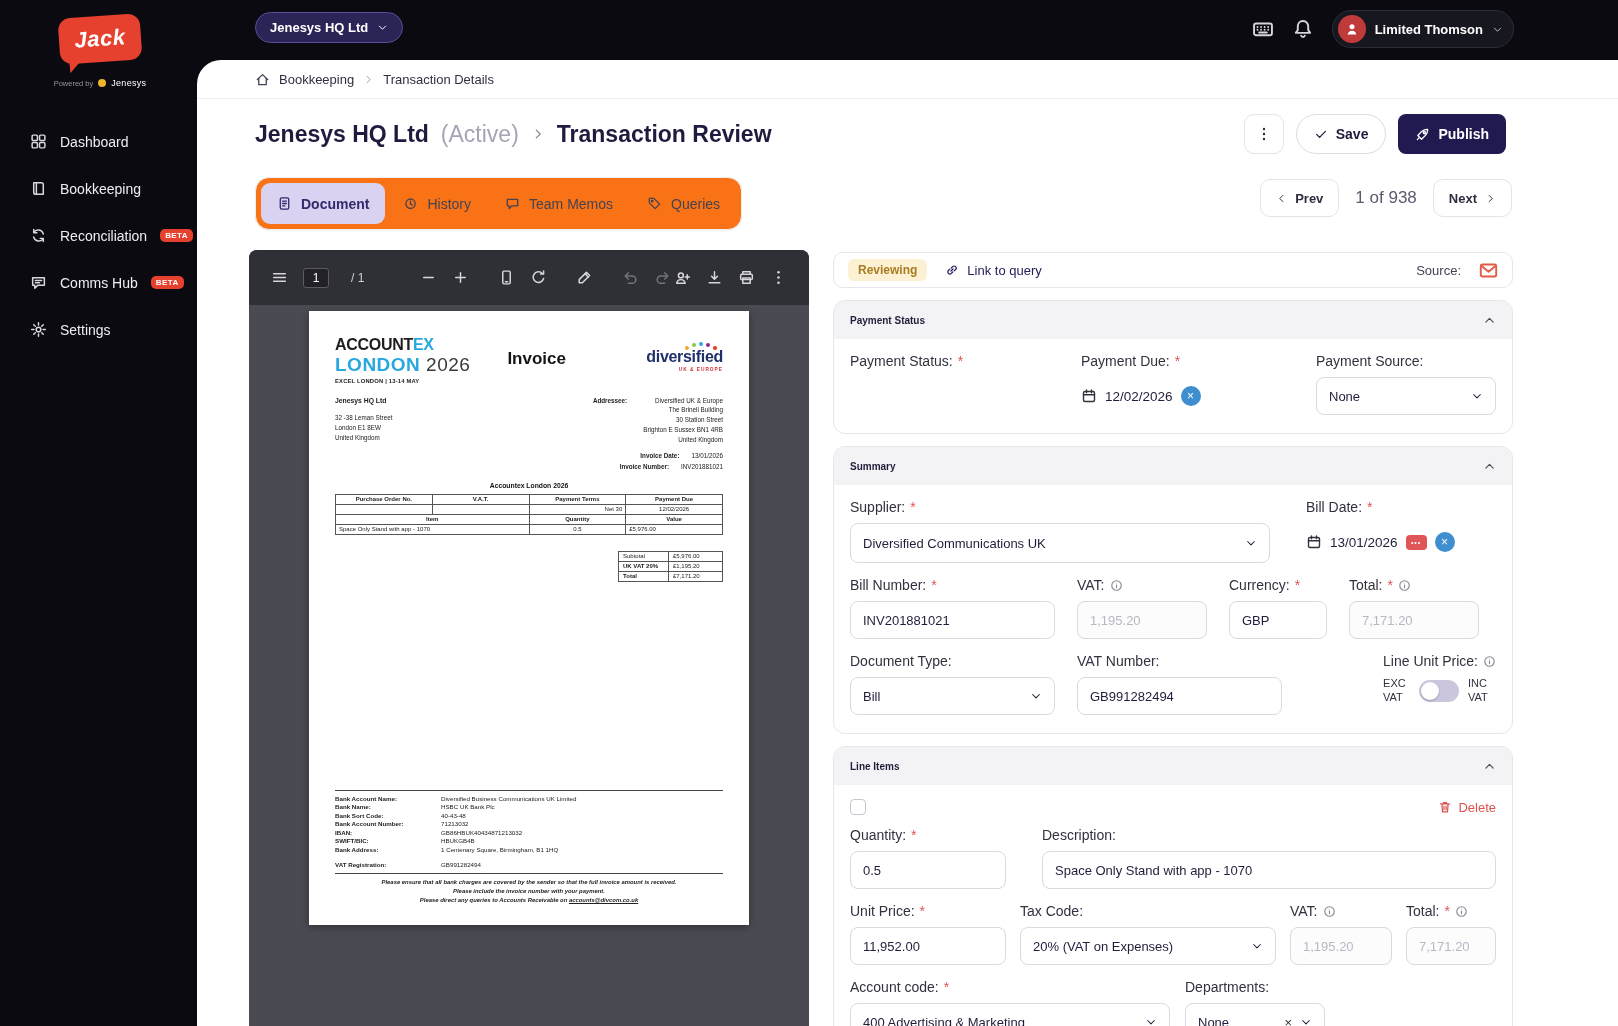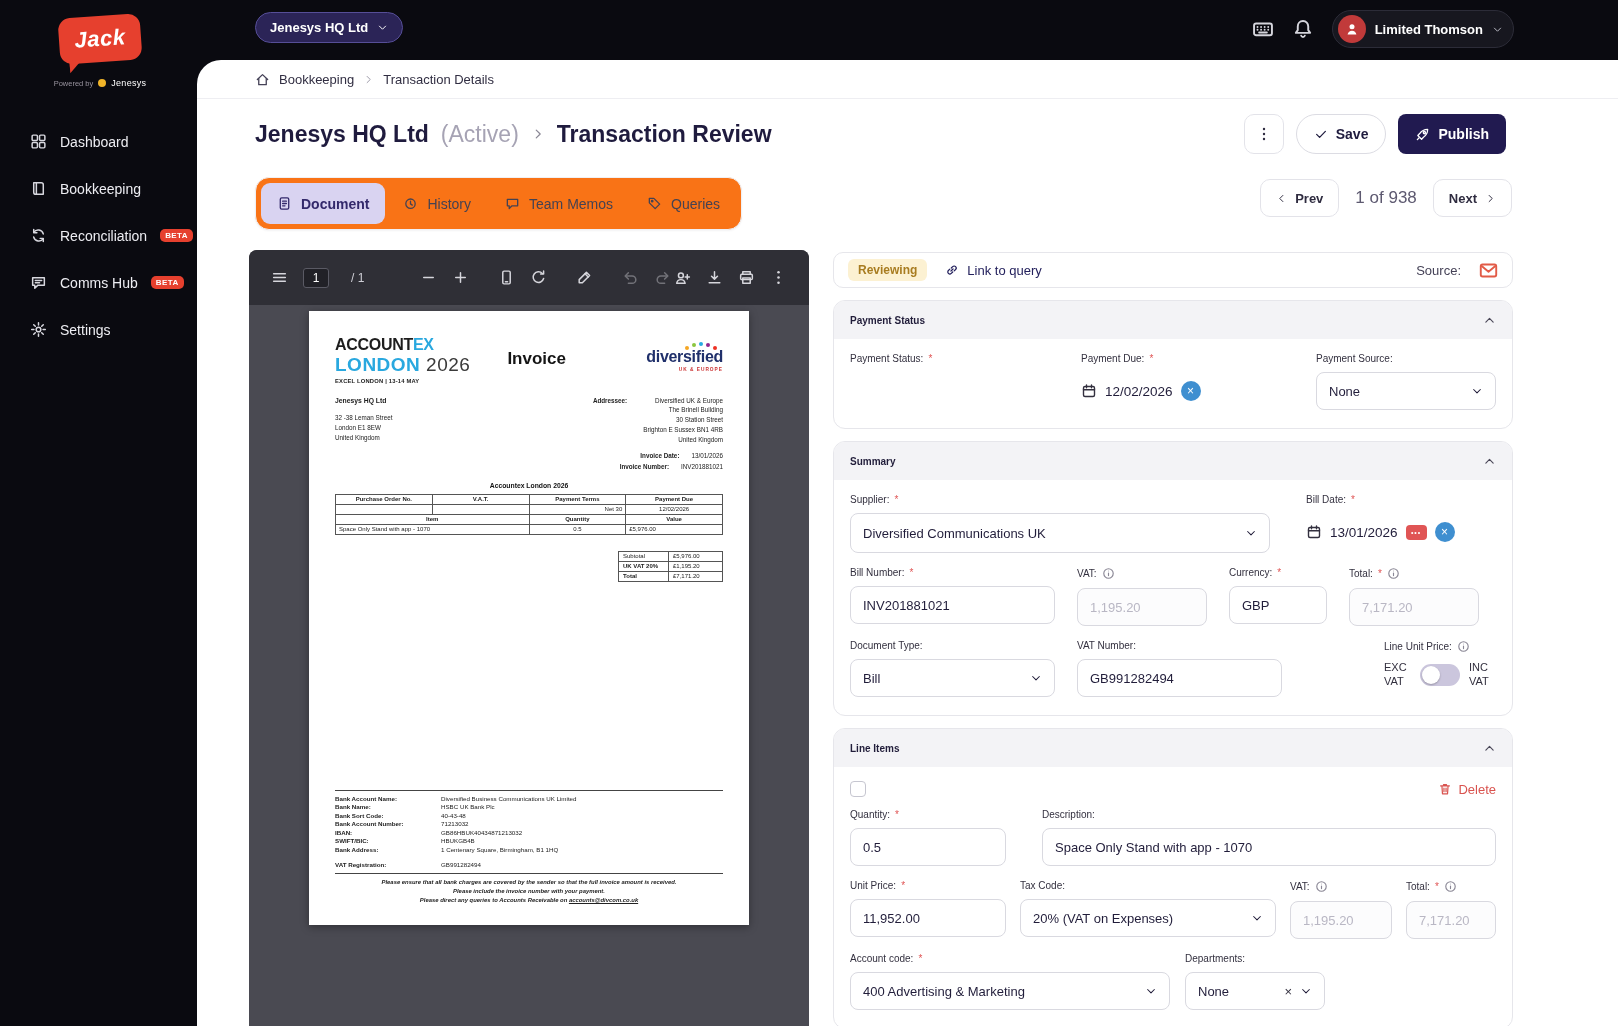--- a/index.html
+++ b/index.html
@@ -103,21 +103,21 @@
 
 .form-panel{position:absolute;left:636px;top:192px;width:680px}
 .status-bar{height:36px;border:1px solid #e6e6eb;border-radius:10px;display:flex;align-items:center;gap:18px;padding:0 14px}
 .badge-rev{background:#fcf1d2;color:#a87c20;font-size:12px;font-weight:600;padding:4px 10px;border-radius:6px}
 .link-q{display:flex;align-items:center;gap:8px;color:#23205c;font-size:13px;font-weight:400;cursor:pointer}
 .src{margin-left:auto;display:flex;align-items:center;gap:18px;font-size:13px;color:#454257}
 .card{margin-top:12px;border:1px solid #e6e6eb;border-radius:12px;background:#fff;overflow:hidden}
 .card-h{height:38px;background:#f3f3f6;display:flex;align-items:center;justify-content:space-between;padding:0 16px;font-size:10px;font-weight:600;color:#211d3a;cursor:pointer}
 .card-h .chev{color:#4a4758}
 .card-b{padding:14px 16px 18px}
-.lbl{font-size:10px;color:#33303f;font-weight:500;margin-bottom:8px;display:flex;align-items:center;gap:5px}
+.lbl{font-size:14px;color:#33303f;font-weight:500;margin-bottom:8px;display:flex;align-items:center;gap:5px}
 .req{color:#e05555}
 .sel,.inp{height:38px;border:1px solid #d9d9e0;border-radius:8px;display:flex;align-items:center;padding:0 12px;font-size:13px;color:#211d3a;background:#fff}
 .sel{justify-content:space-between;cursor:pointer;gap:8px}
 .inp.dis{color:#b9b7c4;background:#fcfcfd}
 .datefield{height:38px;display:flex;align-items:center;gap:8px;font-size:13.5px;font-weight:500;color:#211d3a}
 .xblue{width:20px;height:20px;border-radius:50%;background:#3f8fd0;color:#fff;display:flex;align-items:center;justify-content:center;font-size:12px;cursor:pointer;flex-shrink:0}
 .rdots{width:21px;height:15px;border-radius:4px;background:#e05555;color:#fff;display:flex;align-items:center;justify-content:center;font-size:7px;letter-spacing:1px;cursor:pointer}
 .row{display:flex}
 .info-ic{width:13px;height:13px;color:#8a8795}
 .cal-ic{width:16px;height:16px;color:#33303f}

